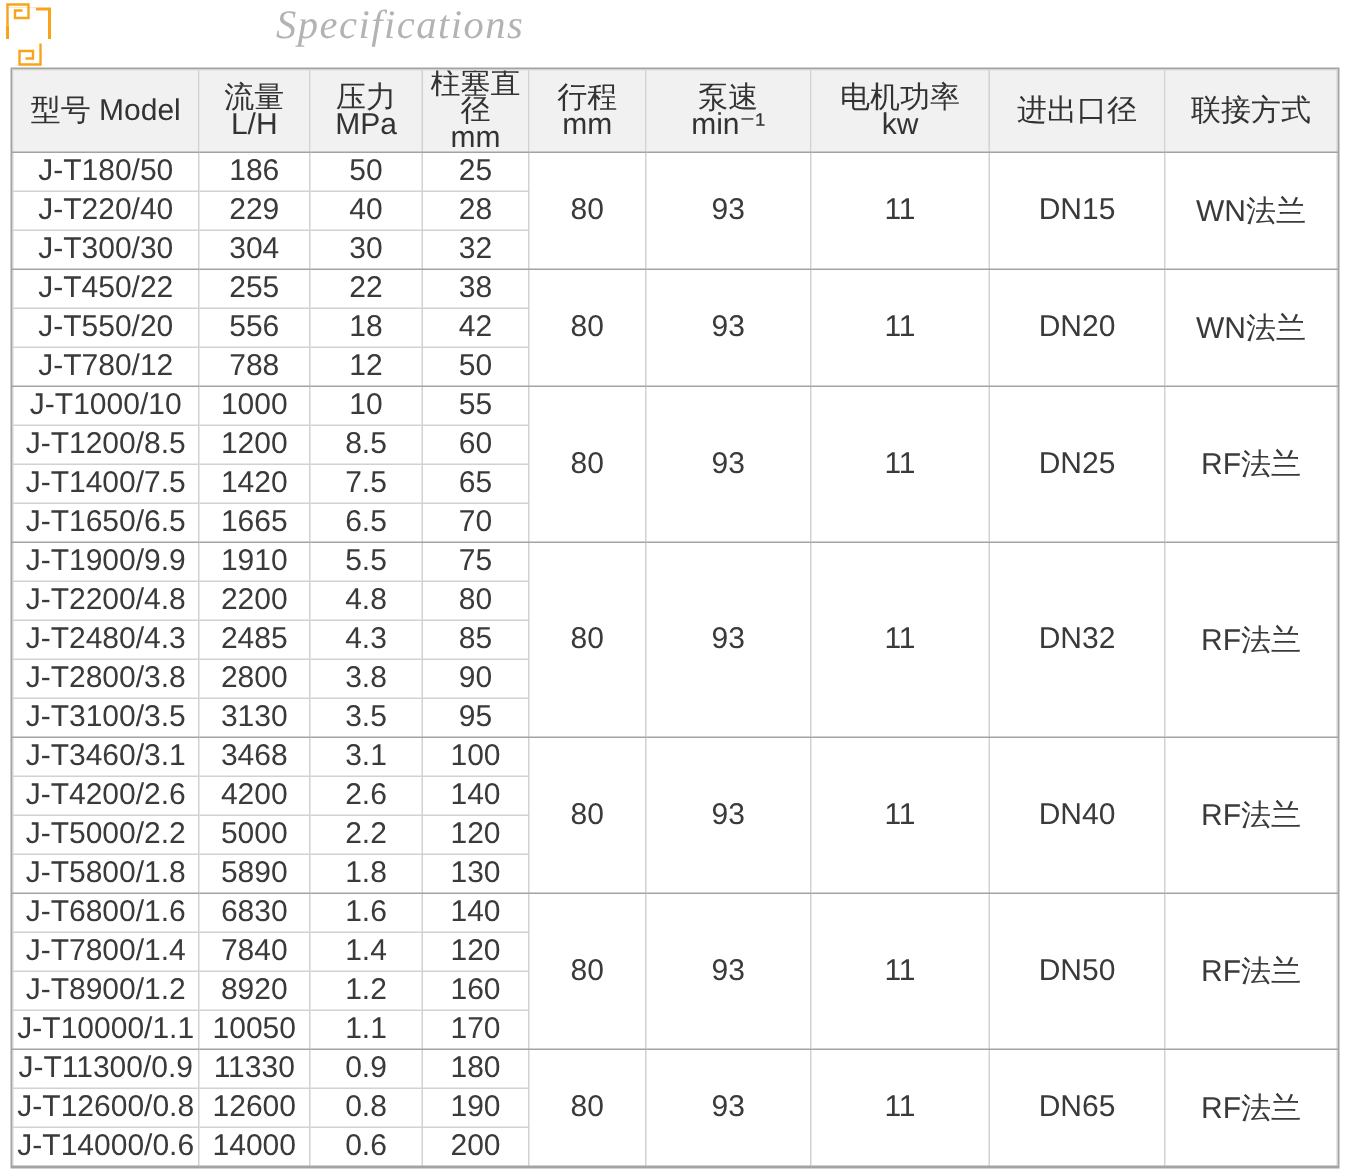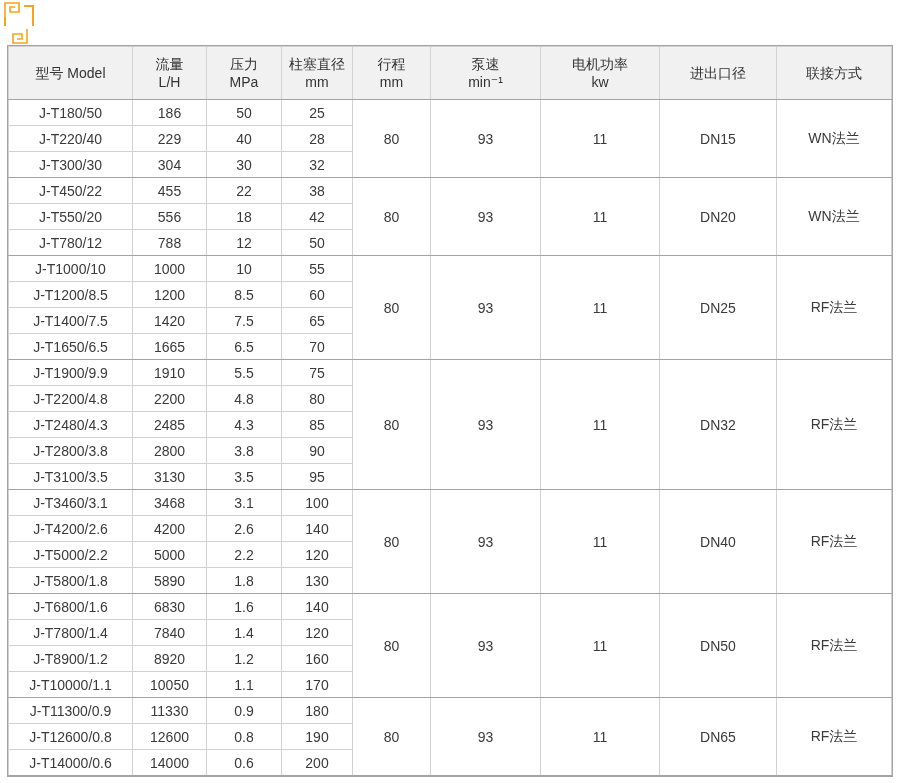--- a/index.html
+++ b/index.html
@@ -51,21 +51,21 @@
     margin-left: 7px;
     width: 886px;
     box-sizing: border-box;
     border: 1px solid #a3a3a3;
   }
   table.spec {
     border-collapse: collapse;
     width: 100%;
     table-layout: fixed;
     color: #3a3a3a;
-    font-size: 14px;
+    font-size: 20px;
     padding-left: 41px;
   }
   table.spec th, table.spec td {
     border: 1px solid #d2d2d2;
     text-align: center;
     vertical-align: middle;
     padding: 0;
     overflow: hidden;
   }
   table.spec th {
@@ -88,20 +88,21 @@
   <div class="title-frame">
     <div class="gap-tl"></div>
     <div class="gap-br"></div>
     <svg class="spiral spiral-tl" width="21" height="18" viewBox="0 0 21 18">
       <path d="M3 17 L3 3 L17 3 L17 12 L8 12 L8 7 L13 7" fill="none" stroke="#F8A41B" stroke-width="1.6"></path>
     </svg>
     <svg class="spiral spiral-br" width="21" height="18" viewBox="0 0 21 18">
       <path d="M3 17 L3 3 L17 3 L17 12 L8 12 L8 7 L13 7" fill="none" stroke="#F8A41B" stroke-width="1.6"></path>
     </svg>
   </div>
+  <div class="subtitle">Specifications</div>
 </div>
 
 <div class="table-wrap">
   <table class="spec">
     <colgroup>
       <col style="width:124px">
         <col style="width:74px">
         <col style="width:75px">
       <col style="width:71px">
         <col style="width:78px">
@@ -169,21 +170,21 @@
           <td>28</td>
         </tr>
         <tr class="group-end">
           <td>J-T300/30</td>
           <td>304</td>
           <td>30</td>
           <td>32</td>
         </tr>
         <tr>
           <td>J-T450/22</td>
-          <td>455</td>
+          <td>255</td>
           <td>22</td>
           <td>38</td>
           <td rowspan="3">80</td>
           <td rowspan="3">93</td>
           <td rowspan="3">11</td>
           <td rowspan="3">DN20</td>
           <td rowspan="3">WN法兰</td>
         </tr>
         <tr>
           <td>J-T550/20</td>

